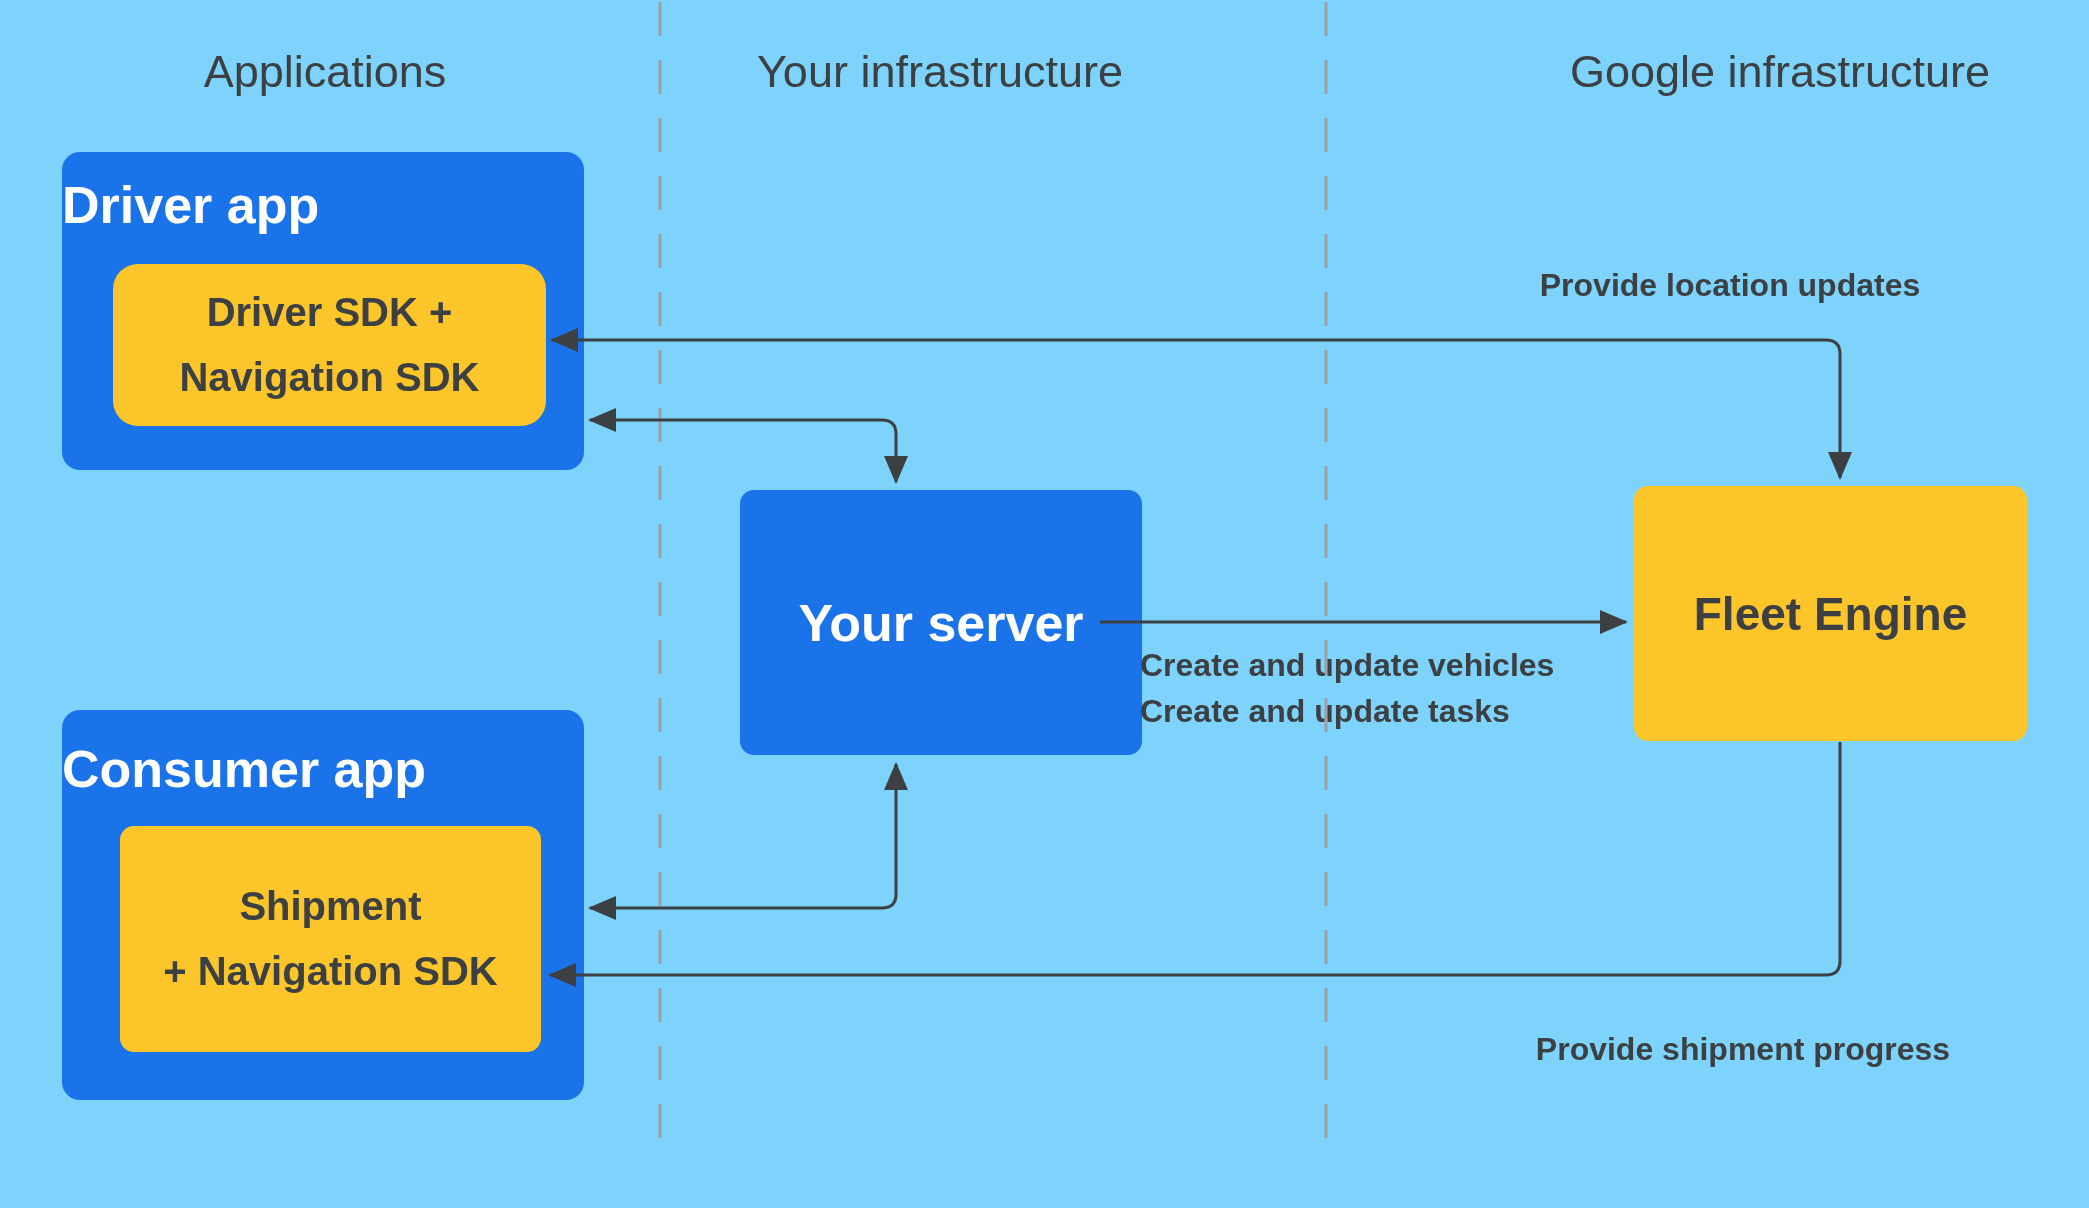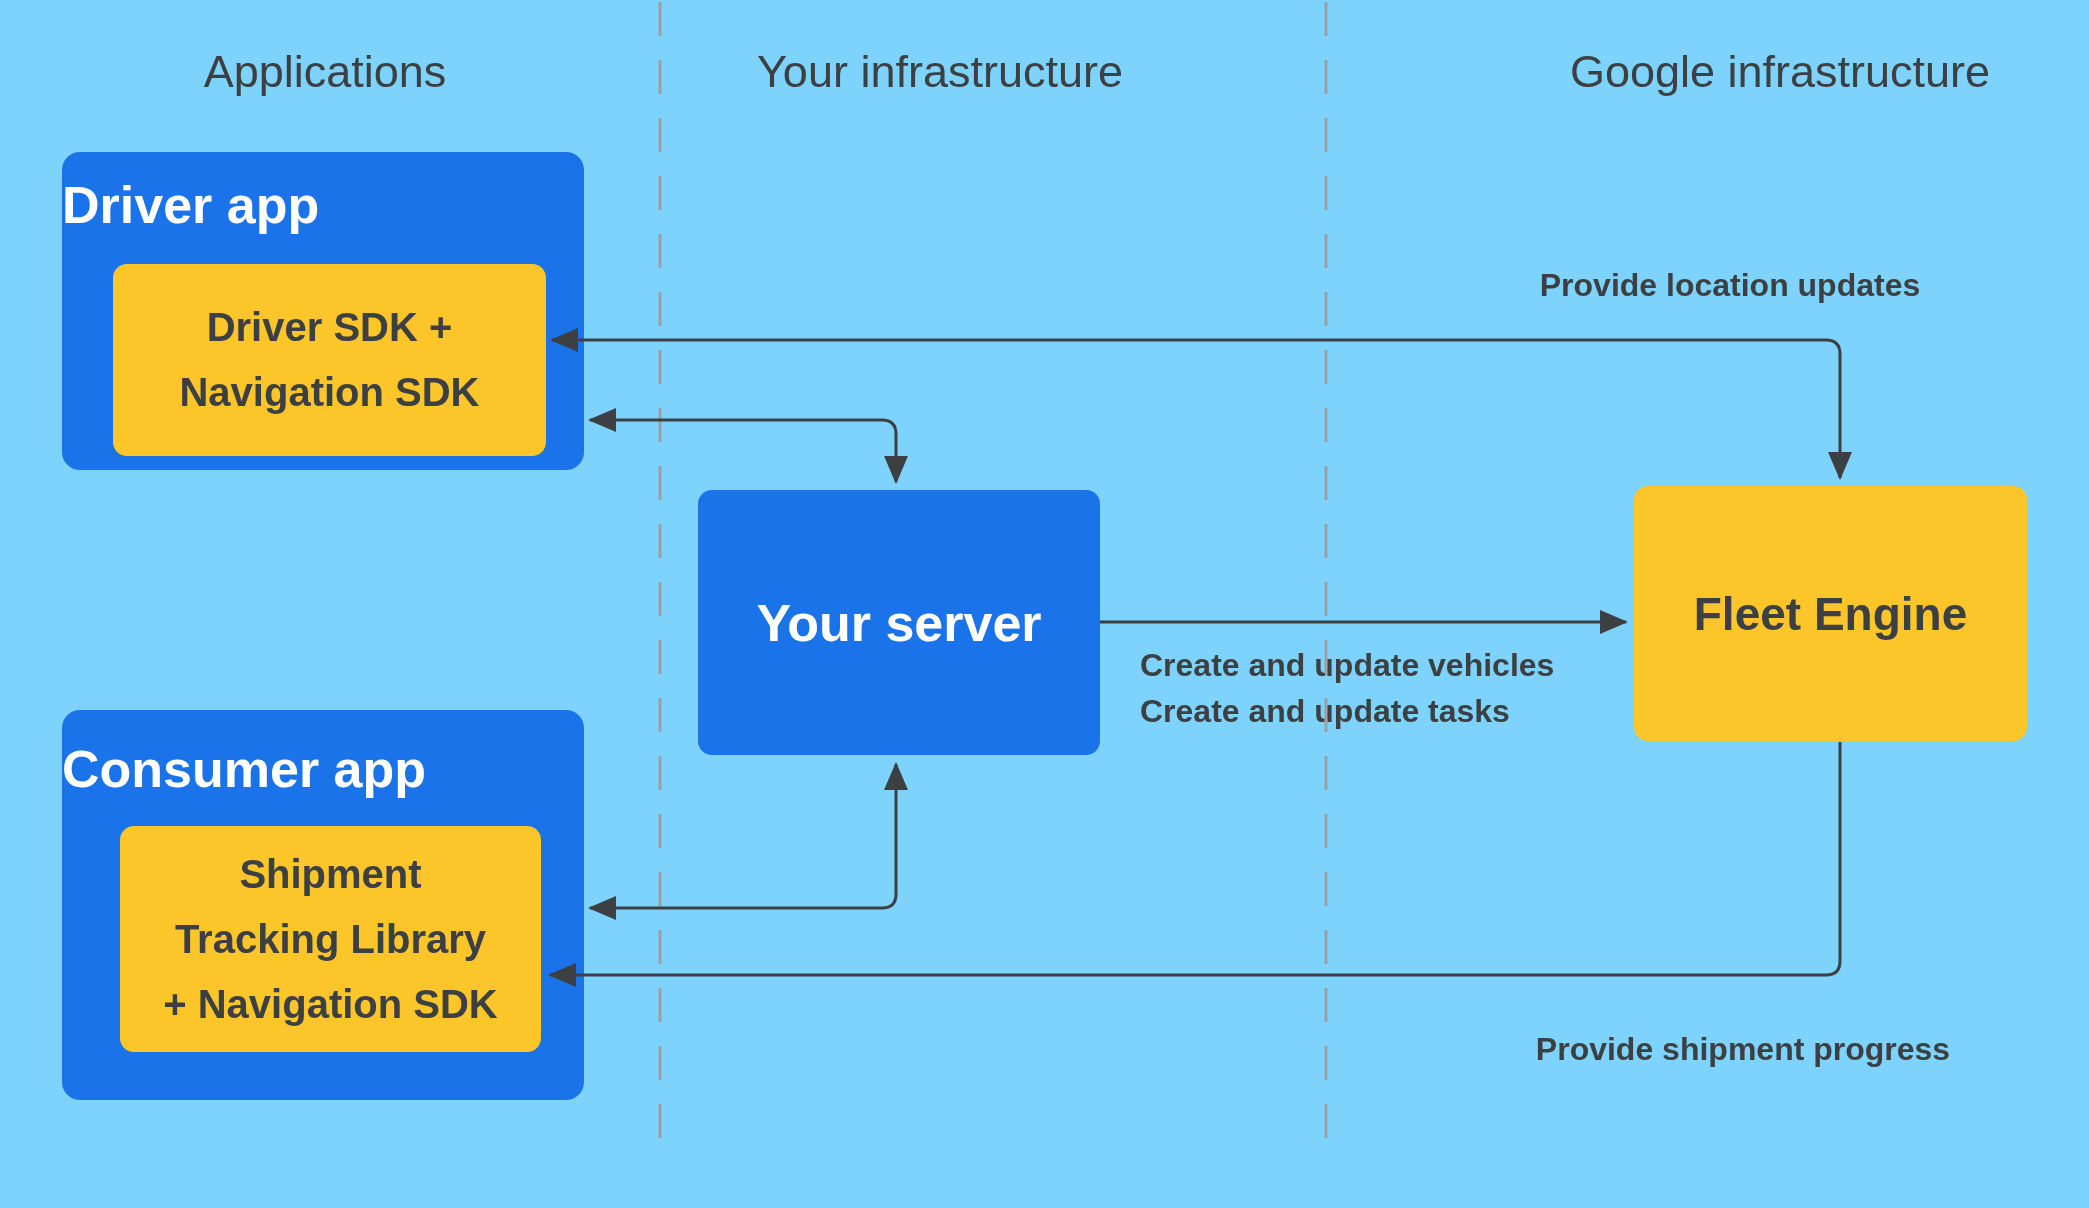--- a/index.html
+++ b/index.html
@@ -97,35 +97,34 @@
 
 <div id="canvas">
 
   <div class="col-header" style="left:325px;">Applications</div>
   <div class="col-header" style="left:940px;">Your infrastructure</div>
   <div class="col-header" style="left:1780px;">Google infrastructure</div>
 
   <div class="box-blue" style="left:62px; top:152px; width:522px; height:318px; padding-top:24px;">
     <div class="app-title">Driver app</div>
   </div>
-  <div class="box-yellow" style="left:113px; top:264px; width:433px; height:192px;">
+  <div class="box-yellow" style="left:113px; top:264px; width:433px; height:162px;border-radius:25px;">
     <div class="sdk-line">Driver SDK +</div>
     <div class="sdk-line">Navigation SDK</div>
   </div>
 
   <div class="box-blue" style="left:62px; top:710px; width:522px; height:390px; padding-top:30px;">
     <div class="app-title">Consumer app</div>
   </div>
   <div class="box-yellow" style="left:120px; top:826px; width:421px; height:226px;">
     <div class="sdk-line">Shipment</div>
-    <div class="sdk-line">Tracking Library</div>
     <div class="sdk-line">+ Navigation SDK</div>
   </div>
 
-  <div class="box-blue center-box" style="left:698px; top:490px; width:402px; height:265px; border-radius:14px;">
+  <div class="box-blue center-box" style="left:740px; top:490px; width:402px; height:265px; border-radius:14px;">
     <div class="server-title">Your server</div>
   </div>
 
   <div class="box-yellow center-box" style="left:1634px; top:486px; width:393px; height:255px;">
     <div class="fleet-title">Fleet Engine</div>
   </div>
 
   <div class="edge-label centered" style="left:1730px; top:262px;">Provide location updates</div>
 
   <div class="edge-label" style="left:1140px; top:642px;">Create and update vehicles</div>

